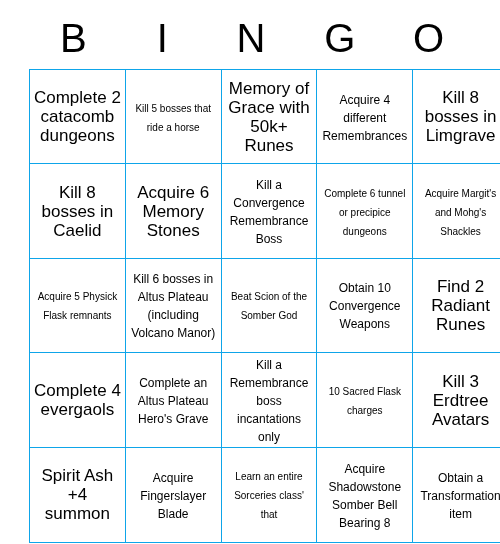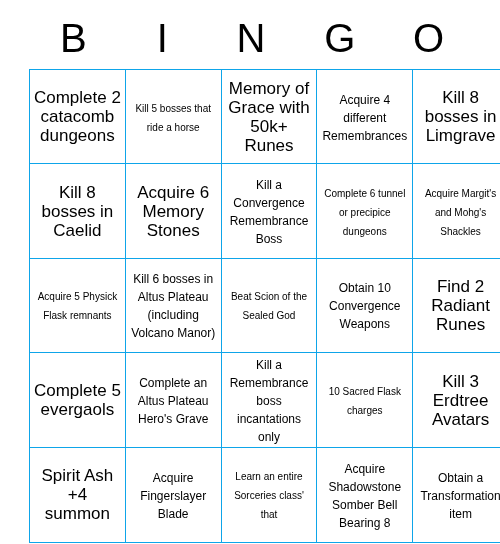--- a/index.html
+++ b/index.html
@@ -82,26 +82,26 @@
       <tr>
         <td><span class="fs-lg">Kill 8 bosses in Caelid</span></td>
         <td><span class="fs-lg">Acquire 6 Memory Stones</span></td>
         <td><span class="fs-sm">Kill a Convergence Remembrance Boss</span></td>
         <td><span class="fs-md">Complete 6 tunnel or precipice dungeons</span></td>
         <td><span class="fs-md">Acquire Margit's and Mohg's Shackles</span></td>
       </tr>
       <tr>
         <td><span class="fs-md">Acquire 5 Physick Flask remnants</span></td>
         <td><span class="fs-sm">Kill 6 bosses in Altus Plateau (including Volcano Manor)</span></td>
-        <td><span class="fs-md">Beat Scion of the Sealed God</span></td>
+        <td><span class="fs-md">Beat Scion of the Somber God</span></td>
         <td><span class="fs-sm">Obtain 10 Convergence Weapons</span></td>
         <td><span class="fs-lg">Find 2 Radiant Runes</span></td>
       </tr>
       <tr>
-        <td><span class="fs-lg">Complete 5 evergaols</span></td>
+        <td><span class="fs-lg">Complete 4 evergaols</span></td>
         <td><span class="fs-sm">Complete an Altus Plateau Hero's Grave</span></td>
         <td><span class="fs-sm">Kill a Remembrance boss incantations only</span></td>
         <td><span class="fs-md">10 Sacred Flask charges</span></td>
         <td><span class="fs-lg">Kill 3 Erdtree Avatars</span></td>
       </tr>
       <tr>
         <td><span class="fs-lg">Spirit Ash +4 summon</span></td>
         <td><span class="fs-sm">Acquire Fingerslayer Blade</span></td>
         <td><span class="fs-md">Learn an entire Sorceries class' that</span></td>
         <td><span class="fs-sm">Acquire Shadowstone Somber Bell Bearing 8</span></td>

